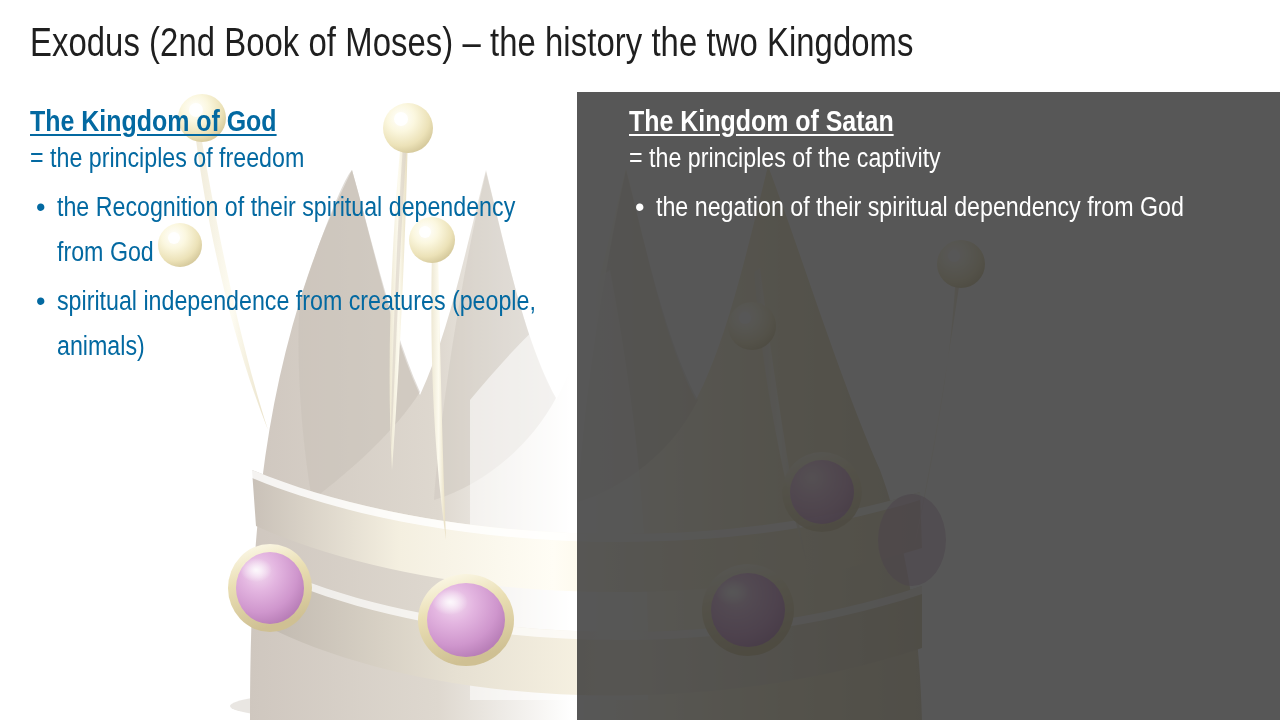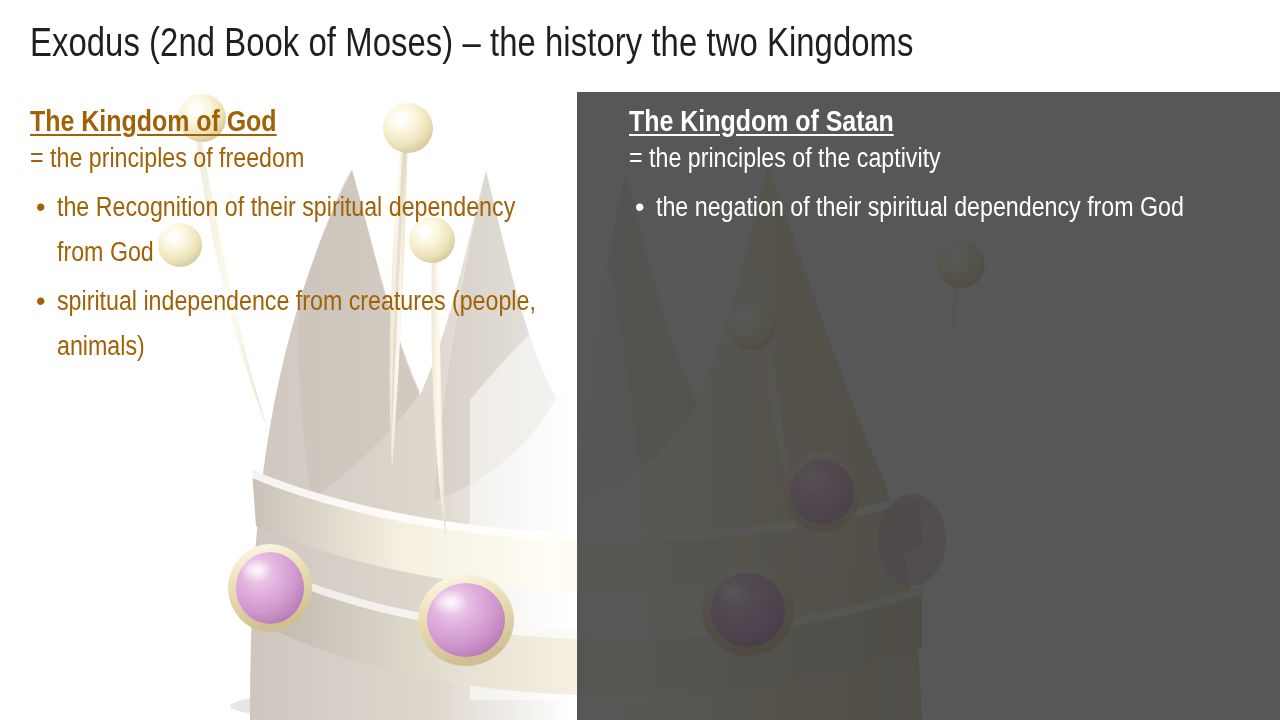--- a/index.html
+++ b/index.html
@@ -30,21 +30,21 @@
 
   
   .dark-panel{
     position:absolute;left:577px;top:92px;width:703px;height:628px;
     background:rgba(45,45,45,.80);
     z-index:20;
   }
 
   
   .col{position:absolute;z-index:30;}
-  .col-left{left:30px;top:104px;width:520px;color:#a16207;}
+  .col-left{left:30px;top:104px;width:520px;color:#0369a1;}
   .col-right{left:585px;top:104px;width:690px;color:#ffffff;margin-left:44px;}
 
   .col-head{
     font-size:29px;line-height:34px;font-weight:700;
     text-decoration:underline;text-underline-offset:3px;
     transform:scaleX(.86);transform-origin:left top;
     white-space:nowrap;
     margin:0 0 1px 0;
   }
   .col-sub{

